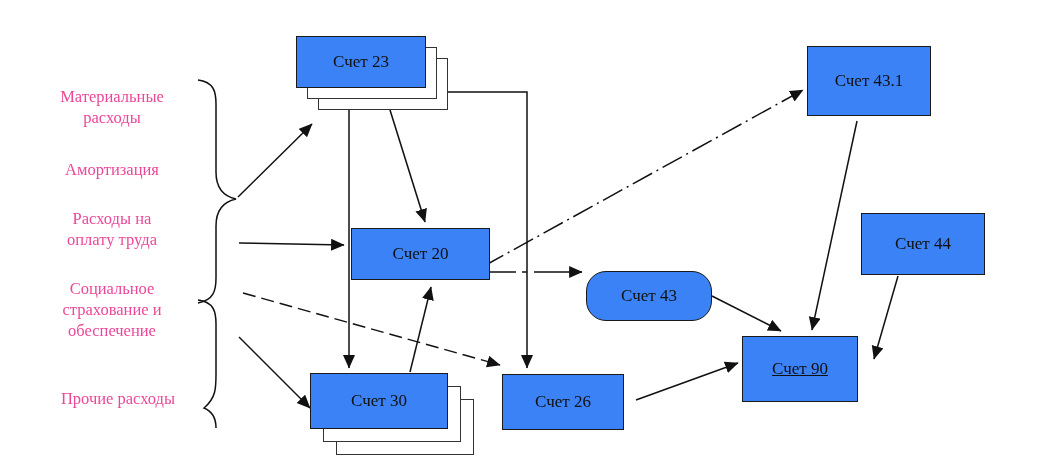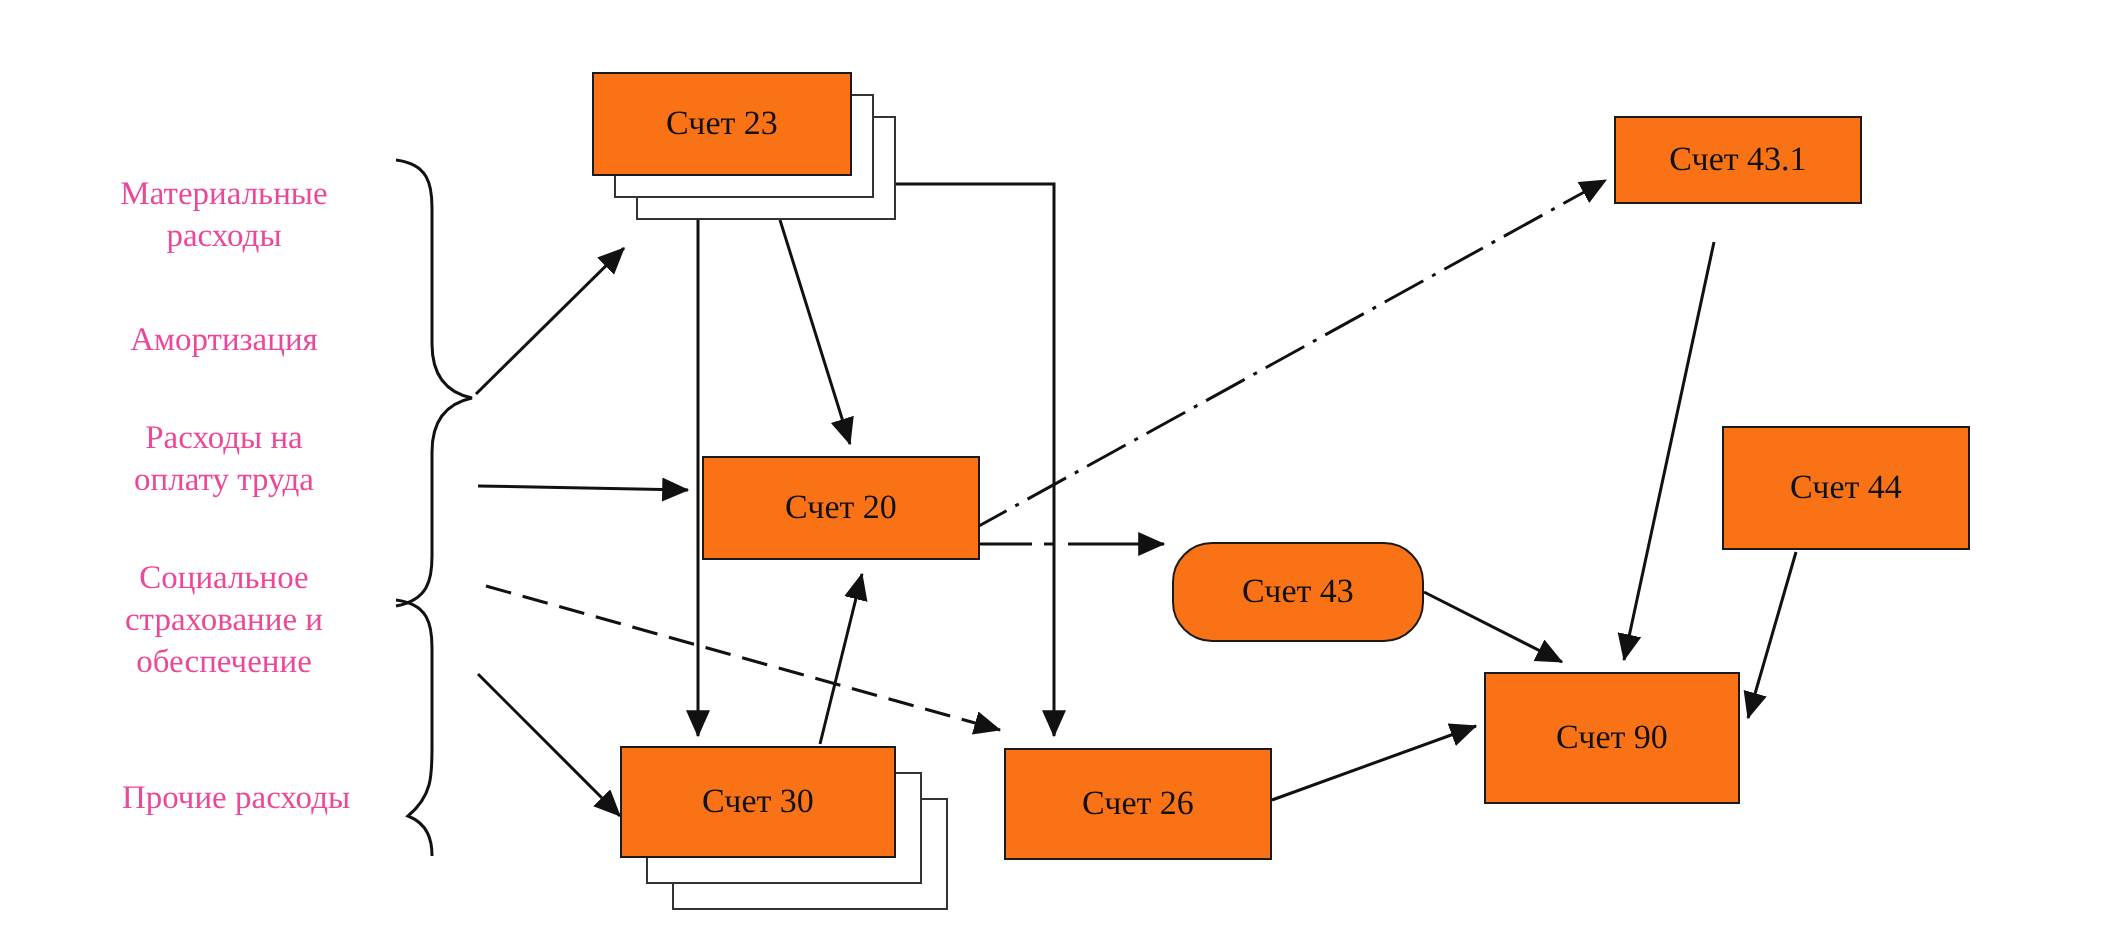--- a/index.html
+++ b/index.html
@@ -3,21 +3,21 @@
 <meta charset="utf-8">
 <style>
   html,body{margin:0;padding:0;background:#fff;}
   body{width:1057px;height:465px;overflow:hidden;
        font-family:"Liberation Serif","DejaVu Serif",serif;color:#000;}
   #stage{position:relative;width:1057px;height:465px;background:#fff;}
   svg.layer{position:absolute;left:0;top:0;width:1057px;height:465px;}
   .cat{position:absolute;text-align:center;font-size:16.5px;line-height:1.28;
        color:#ec4899;white-space:pre-line;}
   .boxwrap{position:absolute;}
-  .nbox{position:absolute;background:#f97316;border:1.6px solid #1a1a1a;
+  .nbox{position:absolute;background:#3b82f6;border:1.6px solid #1a1a1a;
         display:flex;align-items:center;justify-content:center;
         font-size:17px;color:#111;box-sizing:border-box;}
   .shadow{background:#fff;border:1.4px solid #333;}
 </style>
 </head>
 <body>
 
 <div id="stage">
 
   <div class="cat" style="left:22px;top:86px;width:180px;">Материальные
@@ -90,23 +90,23 @@
   </div>
 
   <div class="nbox" style="left:351px;top:228px;width:139px;height:52px;">Счет 20</div>
 
   <div class="boxwrap" style="left:310px;top:373px;width:170px;height:86px;">
     <div class="nbox shadow" style="left:26px;top:26px;width:138px;height:56px;"></div>
     <div class="nbox shadow" style="left:13px;top:13px;width:138px;height:56px;"></div>
     <div class="nbox" style="left:0px;top:0px;width:138px;height:56px;">Счет 30</div>
   </div>
 
-  <div class="nbox" style="left:502px;top:374px;width:134px;height:56px;">Счет 26</div>
+  <div class="nbox" style="left:502px;top:374px;width:122px;height:56px;">Счет 26</div>
 
   <div class="nbox" style="left:586px;top:271px;width:126px;height:50px;border-radius:20px;">Счет 43</div>
 
-  <div class="nbox" style="left:807px;top:58px;width:124px;height:44px;">Счет 43.1</div>
+  <div class="nbox" style="left:807px;top:46px;width:124px;height:70px;">Счет 43.1</div>
 
   <div class="nbox" style="left:861px;top:213px;width:124px;height:62px;text-align:center;">Счет 44</div>
 
-  <div class="nbox" style="left:742px;top:336px;width:128px;height:66px;">Счет 90</div>
+  <div class="nbox" style="left:742px;top:336px;width:116px;height:66px;text-decoration:underline;">Счет 90</div>
 
 </div>
 
 </body></html>

